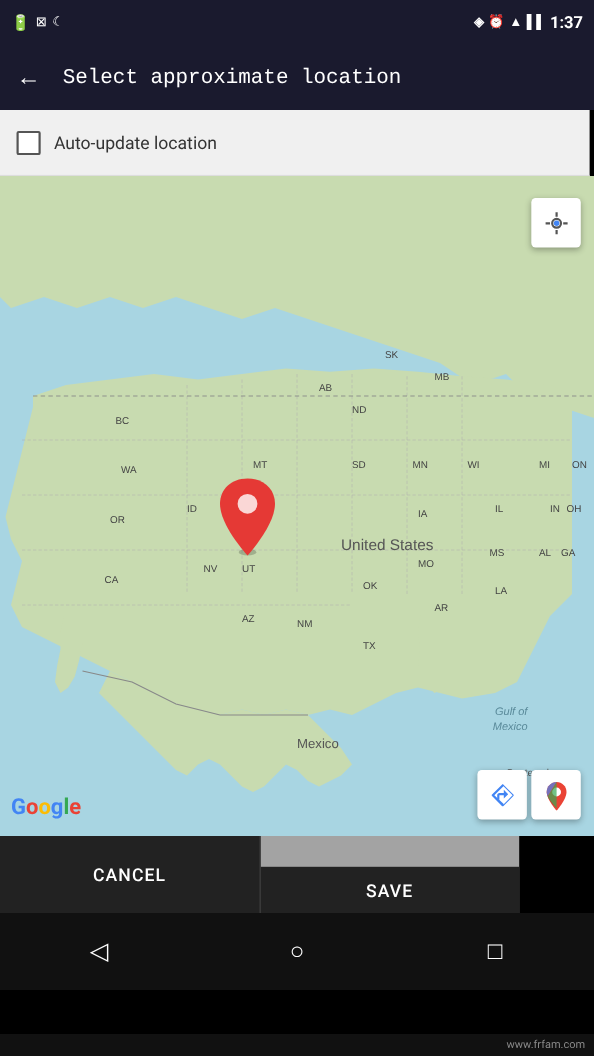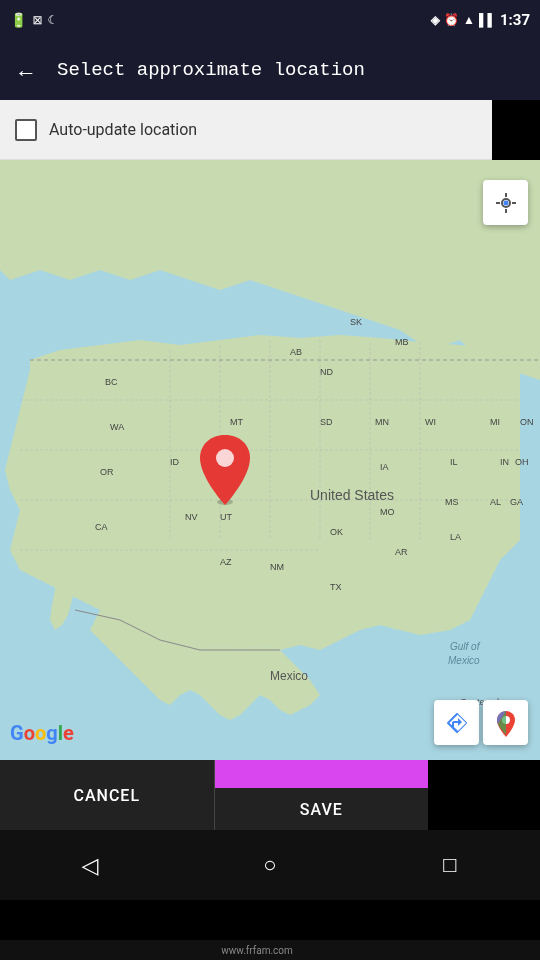--- a/index.html
+++ b/index.html
@@ -63,21 +63,21 @@
 
     .header-title {
       color: white;
       font-size: 19px;
       font-weight: 400;
       font-family: Liberation Mono, monospace;
     }
 
     
     .auto-update-row {
-      width: 492px;
+      width: 536px;
       height: 60px;
       background: #f0f0f0;
       display: flex;
       align-items: center;
       padding: 0 15px;
       gap: 12px;
       border-bottom: 1px solid #ddd;
     }
 
     .checkbox {
@@ -166,24 +166,24 @@
 
     .google-logo-text .g { color: #4285F4; }
     .google-logo-text .o1 { color: #EA4335; }
     .google-logo-text .o2 { color: #FBBC05; }
     .google-logo-text .g2 { color: #4285F4; }
     .google-logo-text .l { color: #34A853; }
     .google-logo-text .e { color: #EA4335; }
 
     
     .action-buttons {
-      width: 428px;
+      width: 472px;
       height: 70px;
       display: flex;
-      background: #d946ef;
+      background: #a3a3a3;
     }
 
     .cancel-btn {
       flex: 1;
       display: flex;
       align-items: center;
       justify-content: center;
       background: #222;
       color: white;
       font-size: 16px;
@@ -231,22 +231,22 @@
     
     .watermark {
       position: absolute;
       bottom: 0;
       right: 0;
       width: 540px;
       height: 20px;
       background: #111;
       display: flex;
       align-items: center;
-      justify-content: center;
-      padding-right: 26px;
+      justify-content: flex-end;
+      padding-right: 8px;
     }
 
     .watermark-text {
       color: #888;
       font-size: 10px;
     }
     .map-text-sm { font-size: 9px; fill: #444; font-family: Arial; }
   </style>
 </head>
 <body>

